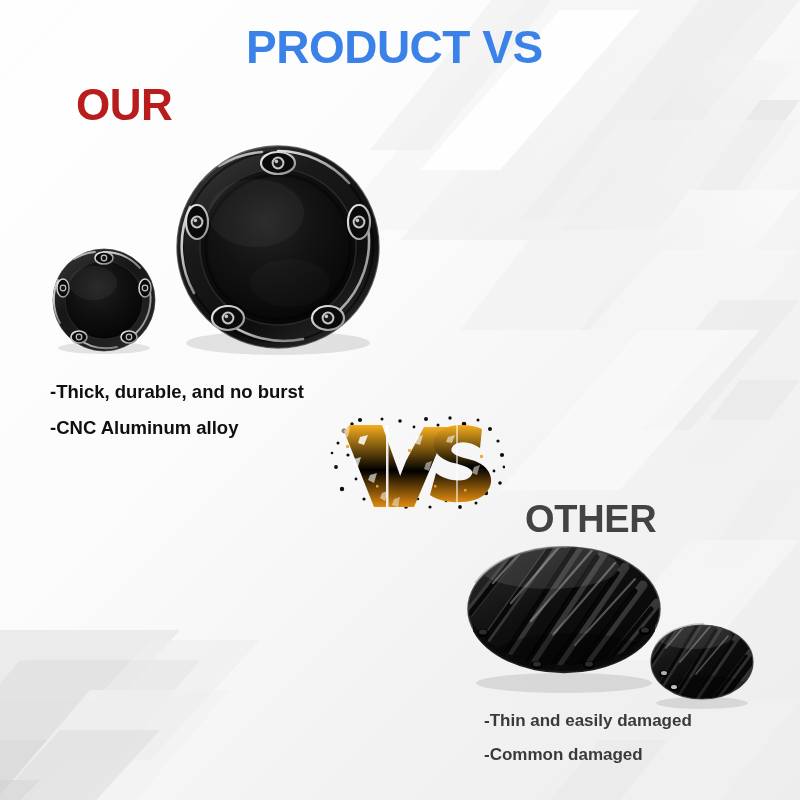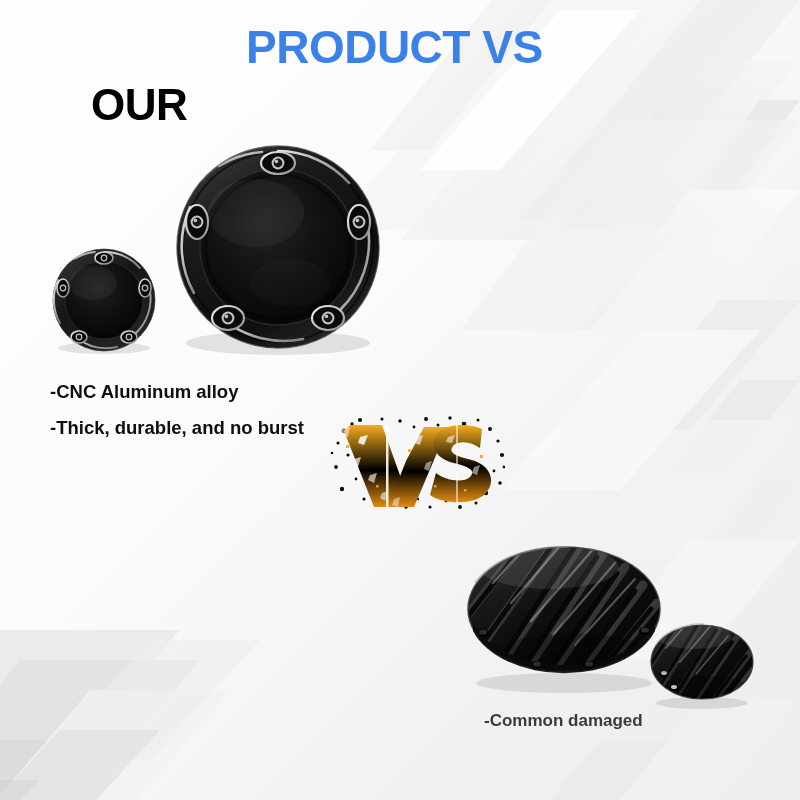--- a/index.html
+++ b/index.html
@@ -41,26 +41,26 @@
     font-size: 46px;
     font-weight: bold;
     letter-spacing: -0.5px;
     color: #3b82e8;
     white-space: nowrap;
     font-family: "Liberation Sans", sans-serif;
     margin-left: 24px;
   }
   .title-our {
     position: absolute;
-    left: 91px;
+    left: 76px;
     top: 80px;
     font-size: 44px;
     font-weight: bold;
     letter-spacing: -0.5px;
-    color: #000000;
+    color: #b91c1c;
     white-space: nowrap;
   }
   .title-other {
     position: absolute;
     left: 525px;
     top: 498px;
     font-size: 38px;
     font-weight: bold;
     letter-spacing: -0.3px;
     color: #434343;
@@ -327,22 +327,22 @@
         <g>
           <ellipse cx="13" cy="41" rx="6" ry="9" fill="#090909" stroke="url(#chamS)" stroke-width="1.6"></ellipse>
           <circle cx="13" cy="41" r="3.4" fill="#c2c2c2"></circle>
           <circle cx="13" cy="41" r="2.2" fill="#161616"></circle>
         </g>
       </g>
     </svg>
   </div>
 
   <div class="bullets-our">
+    <div class="bullet-line">-Thick, durable, and no burst</div>
     <div class="bullet-line">-CNC Aluminum alloy</div>
-    <div class="bullet-line">-Thick, durable, and no burst</div>
   </div>
 
   <div class="vs-mark">
     <svg width="175" height="95" viewBox="0 0 175 95">
       <defs>
         <linearGradient id="vsGrad" x1="0" y1="0" x2="0" y2="1">
           <stop offset="0%" stop-color="#f5ad1e"></stop>
           <stop offset="55%" stop-color="#edа01c"></stop>
           <stop offset="100%" stop-color="#e08c10"></stop>
         </linearGradient>
@@ -431,20 +431,21 @@
           <rect x="46" y="70" width="2.5" height="2.5"></rect>
           <rect x="78" y="34" width="3" height="3"></rect>
           <rect x="104" y="70" width="2.5" height="2.5"></rect>
           <rect x="150" y="40" width="3" height="3"></rect>
           <rect x="134" y="74" width="2.5" height="2.5"></rect>
         </g>
       </g>
     </svg>
   </div>
 
+  <div class="title-other">OTHER</div>
 
   <div class="oval" style="left:463px; top:537px; width:202px; height:158px;">
     <svg width="202" height="158" viewBox="0 0 202 158">
       <defs>
         <linearGradient id="othBodyL" x1="0.1" y1="0" x2="0.9" y2="1">
           <stop offset="0%" stop-color="#2a2a2a"></stop>
           <stop offset="45%" stop-color="#0f0f0f"></stop>
           <stop offset="100%" stop-color="#050505"></stop>
         </linearGradient>
         <linearGradient id="ribLite" x1="0" y1="0" x2="1" y2="1">
@@ -569,16 +570,17 @@
       <g>
         <ellipse cx="16" cy="56" rx="4.6" ry="3.2" fill="#000000"></ellipse>
         <ellipse cx="16" cy="55" rx="3" ry="2" fill="#cfcfcf" opacity="0.85"></ellipse>
         <ellipse cx="26" cy="70" rx="4.6" ry="3.2" fill="#000000"></ellipse>
         <ellipse cx="26" cy="69" rx="3" ry="2" fill="#d6d6d6" opacity="0.9"></ellipse>
       </g>
     </svg>
   </div>
 
   <div class="bullets-other">
+    <div class="bullet-line">-Thin and easily damaged</div>
     <div class="bullet-line">-Common damaged</div>
   </div>
 
 </div>
 
 </body></html>

